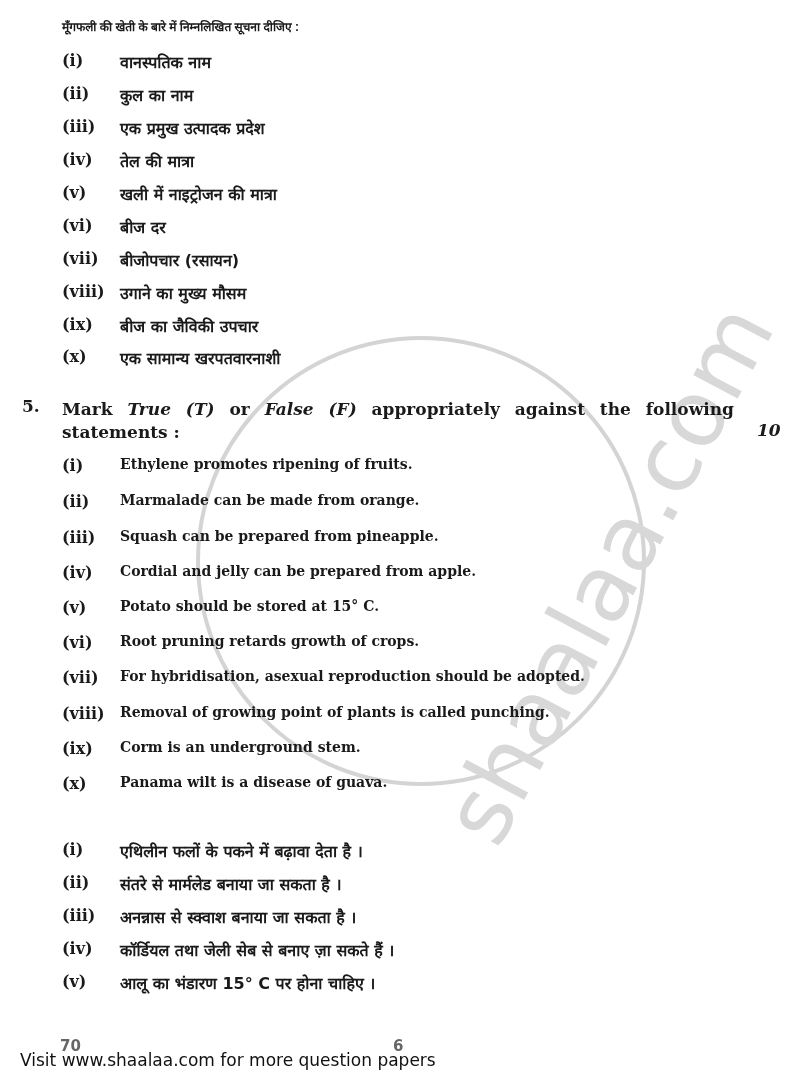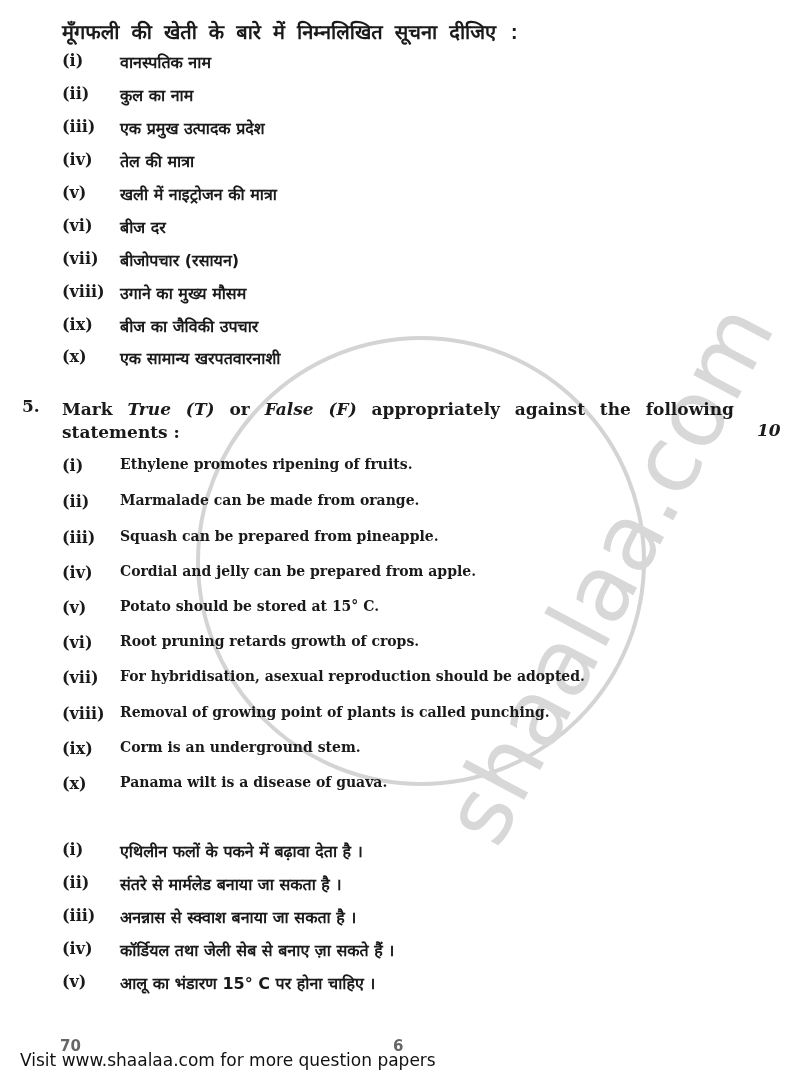--- a/index.html
+++ b/index.html
@@ -45,22 +45,22 @@
       letter-spacing: 1px;
     }
     .line {
       position: absolute;
       font-size: 17px;
       font-weight: bold;
       white-space: nowrap;
       z-index: 1;
     }
     .hindi {
-      font-family: Liberation Mono, monospace;
-      font-size: 20px;
+      font-family: Liberation Sans, sans-serif;
+      font-size: 12px;
       font-weight: bold;
     }
     .num {
       position: absolute;
       left: 62px;
       font-size: 16px;
       font-weight: bold;
       font-family: "DejaVu Serif", "Liberation Serif", serif;
       z-index: 1;
     }

